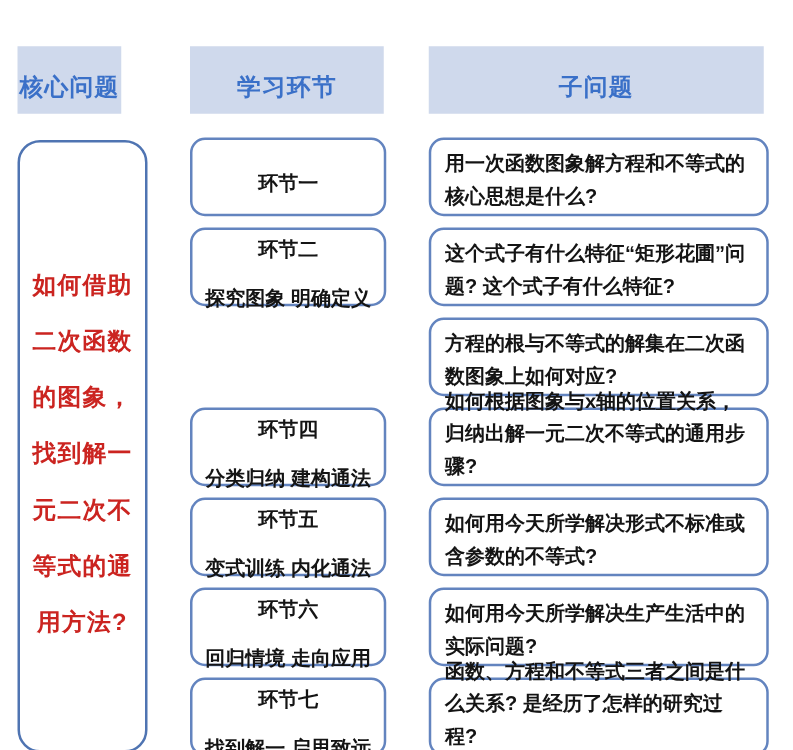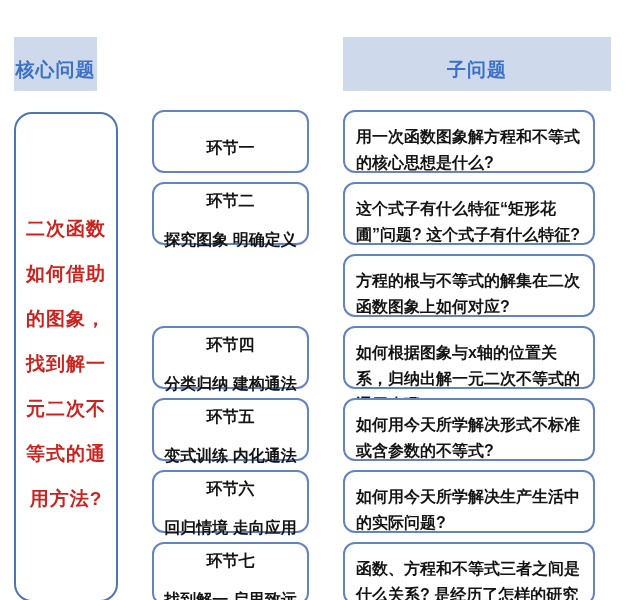--- a/index.html
+++ b/index.html
@@ -34,42 +34,45 @@
     top:calc(86px + var(--row) * 72px);
     border:2px solid #6384bf; border-radius:12px; background:#ffffff;
     color:#141414; display:flex; flex-direction:column;
     justify-content:center; align-items:center; text-align:center;
   }
   .stage-title    { font-size:16px; line-height:27px; }
   .stage-subtitle { font-size:16px; line-height:27px; white-space:nowrap; }
 
   
   .sub-box {
-    position:absolute; left:343px; width:252px; height:63px;
+    position:absolute; left:343px; width:272px; height:63px;
     top:calc(86px + var(--row) * 72px);
     border:2px solid #6384bf; border-radius:12px; background:#ffffff;
-    color:#141414; display:flex; align-items:flex-start;
+    color:#141414; display:flex; align-items:flex-end;
   }
   .sub-text { font-size:16px; line-height:26px; padding:0 11px; word-break:break-all; text-align:left; }
 </style>
 </head>
 <body>
 
 <div class="canvas">
 
   <div class="col-header hdr-core">
     <span>核心问题</span>
   </div>
+  <div class="col-header hdr-stages">
+    <span>学习环节</span>
+  </div>
   <div class="col-header hdr-sub">
     <span>子问题</span>
   </div>
 
   <div class="core-box">
+    <div class="core-line">如何借助</div>
     <div class="core-line">二次函数</div>
-    <div class="core-line">如何借助</div>
     <div class="core-line">的图象，</div>
     <div class="core-line">找到解一</div>
     <div class="core-line">元二次不</div>
     <div class="core-line">等式的通</div>
     <div class="core-line">用方法?</div>
   </div>
 
   <div class="stage-box" style="--row:0">
     <div class="stage-title">环节一</div>
   </div>

